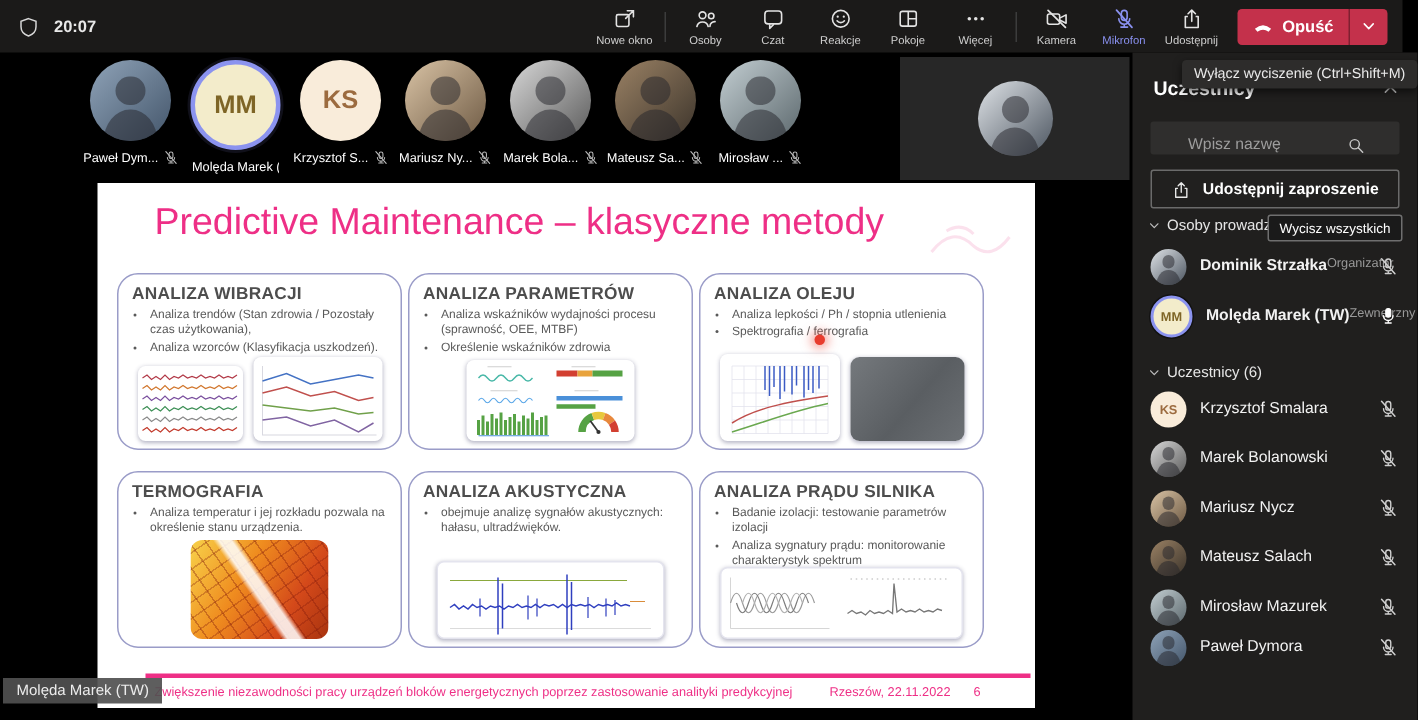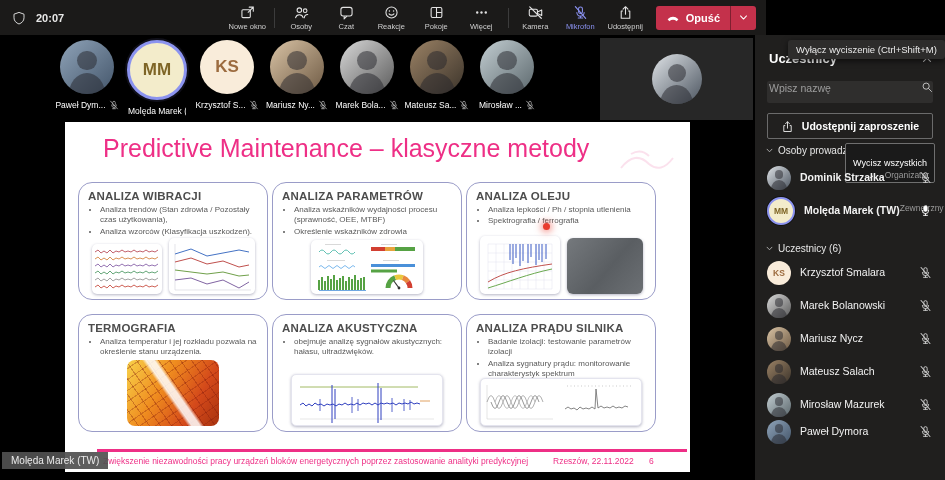--- a/index.html
+++ b/index.html
@@ -1,20 +1,20 @@
 <!DOCTYPE html>
 <html><head>
 <meta charset="utf-8">
 <style>
   html,body{margin:0;padding:0;width:945px;height:480px;background:#000;overflow:hidden;
     font-family:"Liberation Sans", sans-serif;}
   svg.ic{display:block;}
 
   
-  .topbar{position:absolute;left:0;top:0;width:766px;height:35px;background:#1b1a19;
+  .topbar{position:absolute;left:0;top:0;width:935px;height:35px;background:#1b1a19;
     display:flex;align-items:center;z-index:30;text-align:center;}
   .tb-left{display:flex;align-items:center;gap:10px;padding-left:12px;color:#d6d6d6;}
   .tb-time{font-size:11px;font-weight:bold;color:#e8e8e8;}
   .tb-right{margin-left:auto;display:flex;align-items:center;}
   .tb-item{width:45px;height:35px;display:flex;flex-direction:column;align-items:center;
     justify-content:center;gap:2px;color:#e3e3e3;cursor:pointer;}
   .tb-item .lbl{font-size:7.5px;color:#cfcfcf;white-space:nowrap;}
   .tb-item.active{color:#8a91f0;}
   .tb-item.active .lbl{color:#8a91f0;}
   .tb-div{width:1px;height:20px;background:#3c3c3c;margin:0 4px;}
@@ -76,34 +76,34 @@
 
   
   .presenter-label{position:absolute;left:2px;top:452px;background:rgba(80,80,80,.92);color:#ececec;
     font-size:10px;padding:3px 9px;z-index:20;}
 
   
   .panel{position:absolute;left:755px;top:35px;width:190px;height:445px;background:#201f1e;z-index:10;}
   .p-header{position:absolute;left:14px;top:16px;font-size:13px;font-weight:bold;color:#fff;}
   .p-close{position:absolute;right:12px;top:17px;width:12px;height:12px;color:#c8c8c8;cursor:pointer;}
   .p-search{position:absolute;left:12px;right:12px;top:46px;height:22px;background:#2f2e2d;
-    border-radius:2px;display:flex;align-items:flex-start;padding:0 0;gap:6px;}
+    border-radius:2px;display:flex;align-items:flex-end;padding:0 23px;gap:6px;}
   .p-search input{flex:1;min-width:0;background:transparent;border:none;outline:none;color:#eee;
     font-size:10.5px;font-family:"Liberation Sans",sans-serif;}
   .p-search input::placeholder{color:#9d9d9d;}
   .p-search svg{width:12px;height:12px;color:#c7c7c7;flex:none;}
   .p-invite{position:absolute;left:12px;right:12px;top:78px;height:24px;border:1px solid #6b6b6b;
     border-radius:2px;display:flex;align-items:center;justify-content:center;gap:8px;color:#fff;
     font-size:10.5px;font-weight:bold;cursor:pointer;background:#21201f;}
   .p-invite svg{width:13px;height:13px;color:#e8e8e8;}
   .p-sec{position:absolute;left:10px;display:flex;align-items:center;gap:4px;color:#e6e6e6;
     font-size:10px;cursor:pointer;}
   .p-sec svg{width:9px;height:9px;color:#bdbdbd;}
   .mute-all{position:absolute;right:10px;top:108px;border:1px solid #6f6f6f;border-radius:2px;
-    background:#1a1a1a;color:#fff;font-size:9px;padding:14px 7px;cursor:pointer;
+    background:#1a1a1a;color:#fff;font-size:9px;padding:3px 7px;cursor:pointer;
     font-family:"Liberation Sans",sans-serif;}
   .p-row{position:absolute;left:0;width:190px;height:31px;display:flex;align-items:center;cursor:pointer;}
   .p-row .pav{width:24px;height:24px;border-radius:50%;margin-left:12px;flex:none;position:relative;overflow:hidden;}
   .pav.init{display:flex;align-items:center;justify-content:center;font-weight:bold;font-size:8.5px;overflow:visible;}
   .mm-sm{background:#f3eccb;color:#7e6526;border:2px solid #8b93ef;box-shadow:0 0 0 1px #121212;}
   .ks-sm{background:#f9ecda;color:#9c6b3f;}
   .p-texts{display:flex;flex-direction:row;margin-left:9px;line-height:1.15;min-width:0;}
   .p-name{font-size:10.5px;color:#f2f2f2;font-weight:bold;white-space:nowrap;}
   .p-name.reg{font-weight:normal;}
   .p-role{font-size:8.5px;color:#9a9a9a;}

